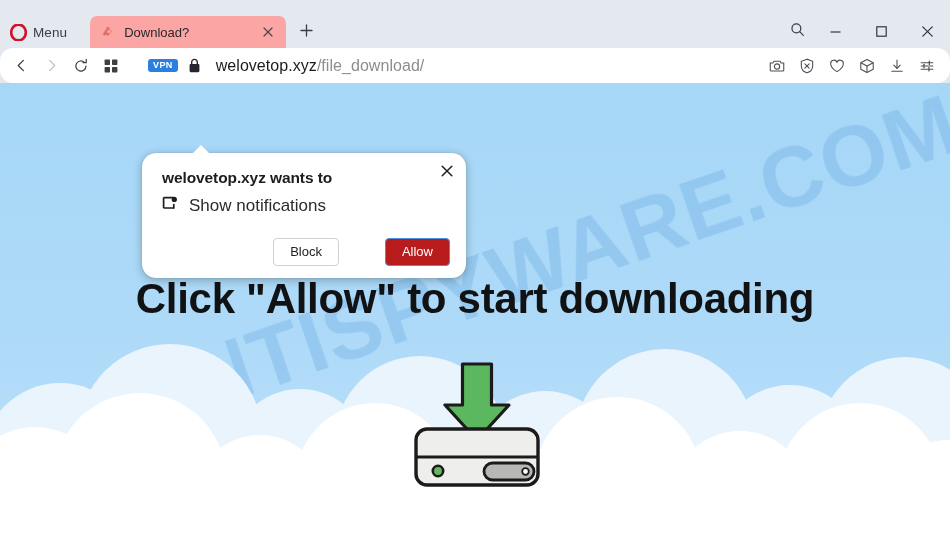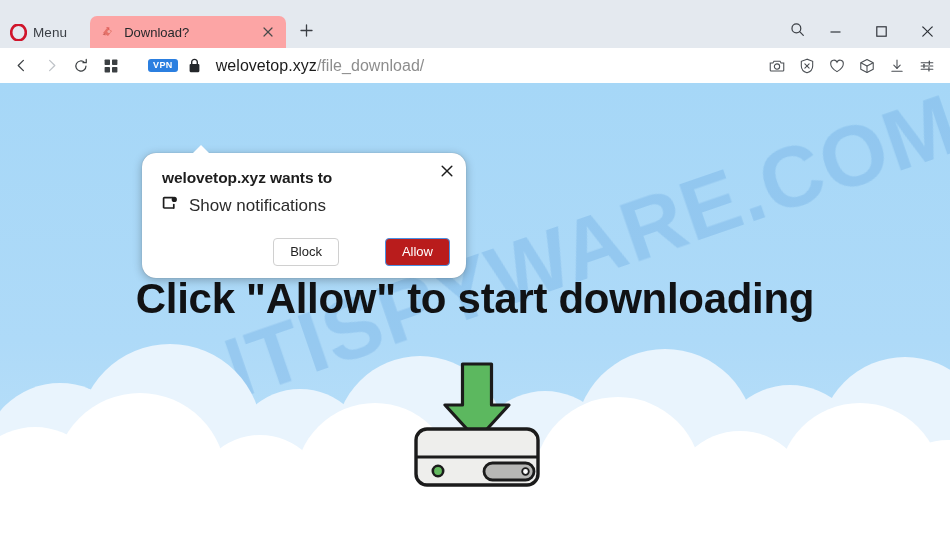--- a/index.html
+++ b/index.html
@@ -88,20 +88,21 @@
     display: flex; align-items: center; justify-content: center;
     cursor: pointer;
   }
 
   
   .navbar {
     height: 35px;
     background: #ffffff;
     display: flex; align-items: center;
     padding: 0 8px 0 6px;
+    border-radius: 13px;
   }
   .nav-icon {
     width: 30px; height: 28px;
     display: flex; align-items: center; justify-content: center;
     border-radius: 4px; cursor: pointer;
     flex: 0 0 30px;
   }
 
   .addr-wrap {
     flex: 1 1 auto;

